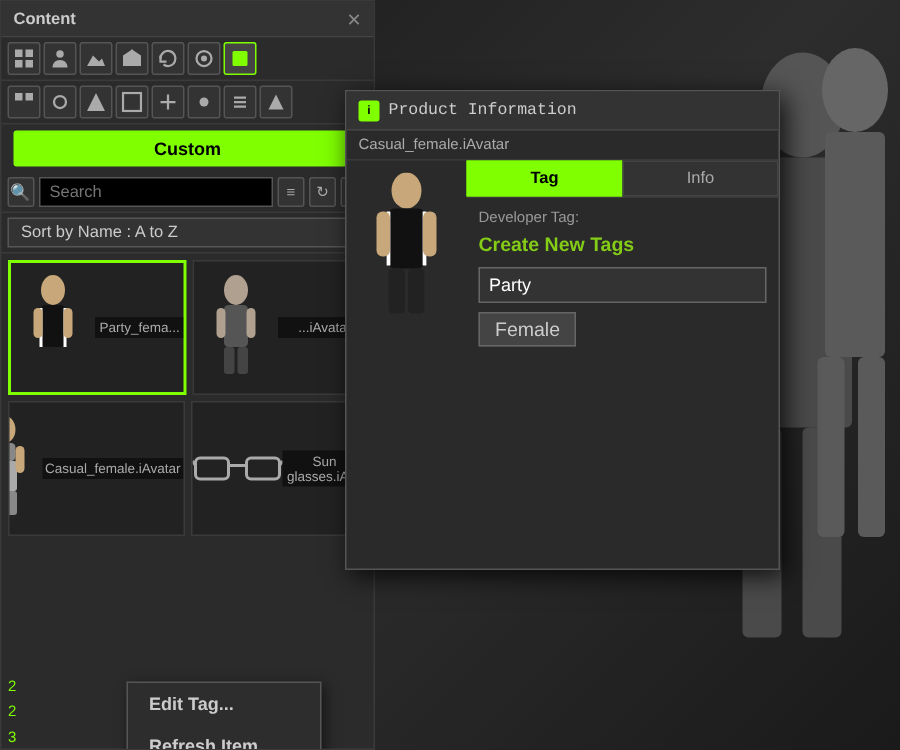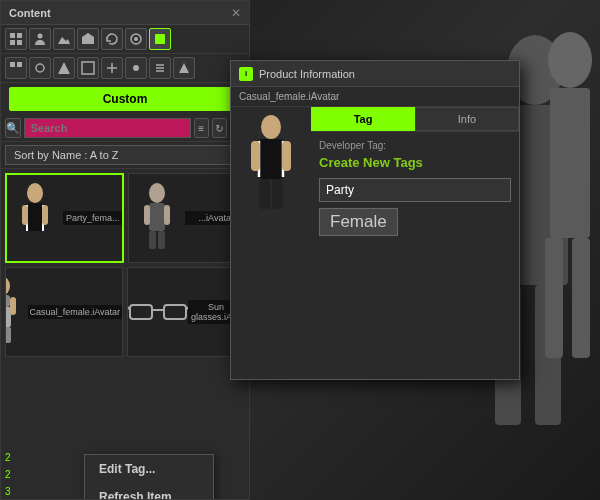--- a/index.html
+++ b/index.html
@@ -132,28 +132,27 @@
       align-items: center;
       justify-content: center;
       cursor: pointer;
       border-radius: 2px;
       color: #aaa;
       font-size: 11px;
     }
 
     .search-input {
       flex: 1;
-      background: #be185d;
+      background: #000000;
       border: 1px solid #555;
       color: #ccc;
       font-size: 11px;
       padding: 2px 6px;
       height: 20px;
       outline: none;
-      font-weight: bold;
     }
 
     .search-action-btn {
       width: 20px;
       height: 20px;
       background: #333;
       border: 1px solid #555;
       display: flex;
       align-items: center;
       justify-content: center;
@@ -300,20 +299,21 @@
       align-items: center;
       justify-content: center;
       font-size: 8px;
       color: #000;
       font-weight: bold;
     }
 
     .modal-title {
       color: #ccc;
       font-size: 11px;
+      font-family: Liberation Mono, monospace;
     }
 
     .modal-subtitle {
       color: #aaa;
       font-size: 10px;
       padding: 4px 8px;
       border-bottom: 1px solid #3a3a3a;
     }
 
     
@@ -388,21 +388,21 @@
       width: 100%;
       outline: none;
       margin-bottom: 6px;
     }
 
     .tag-badge {
       display: inline-block;
       background: #444;
       border: 1px solid #666;
       color: #ccc;
-      font-size: 17px;
+      font-size: 13px;
       padding: 3px 10px;
       cursor: pointer;
     }
 
     
     .bg-person-right {
       position: absolute;
       right: 0;
       top: 0;
       width: 260px;

